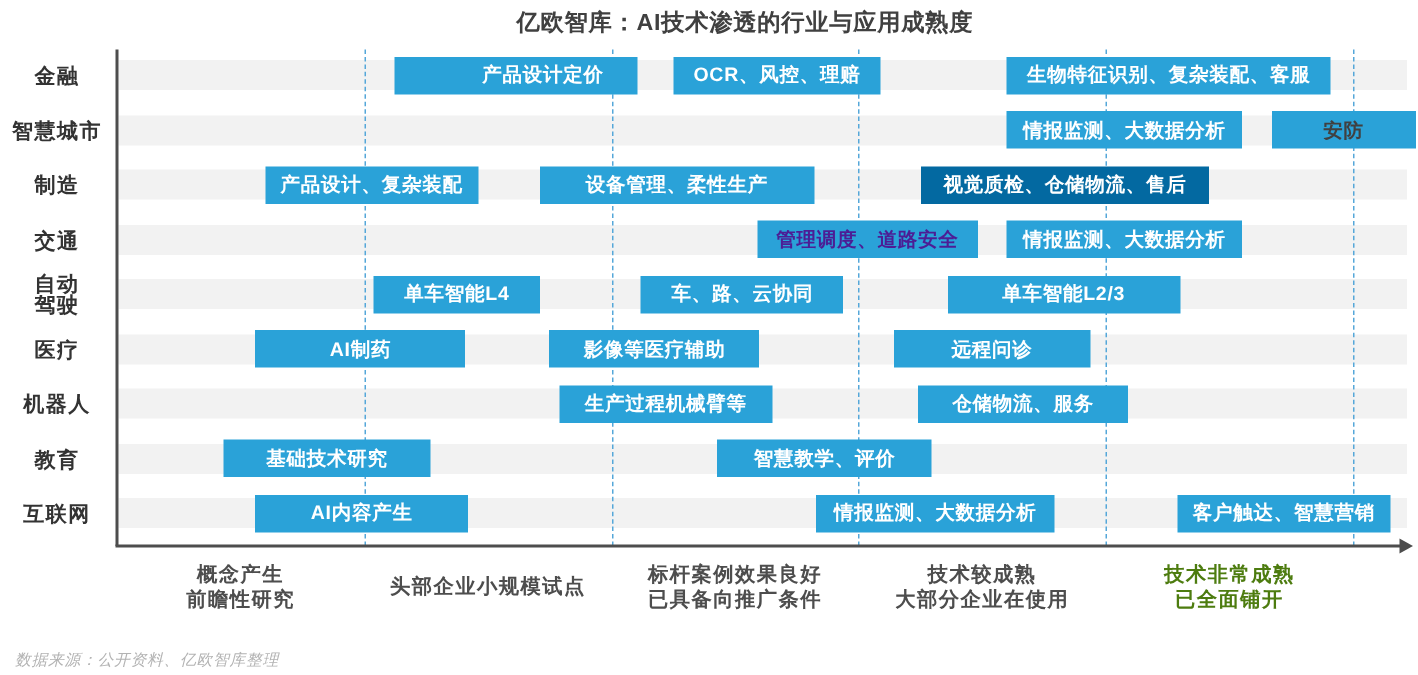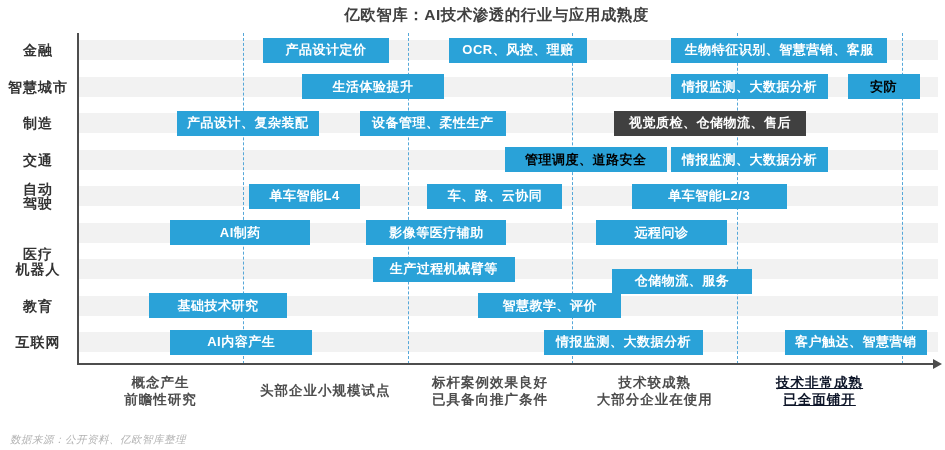--- a/index.html
+++ b/index.html
@@ -81,63 +81,62 @@
       <div class="row-band" style="left: 79px; top: 76.5px; width: 859px; background: rgb(242, 242, 242);"></div>
       <div class="row-label" style="top: 79.5px;">智慧城市</div>
       <div class="row-band" style="left: 79px; top: 113px; width: 859px; background: rgb(242, 242, 242);"></div>
       <div class="row-label" style="top: 116px;">制造</div>
       <div class="row-band" style="left: 79px; top: 149.5px; width: 859px; background: rgb(242, 242, 242);"></div>
       <div class="row-label" style="top: 152.5px;">交通</div>
       <div class="row-band" style="left: 79px; top: 186px; width: 859px; background: rgb(242, 242, 242);"></div>
       <div class="row-label" style="top: 182px;">自动
 驾驶</div>
       <div class="row-band" style="left: 79px; top: 222.5px; width: 859px; background: rgb(242, 242, 242);"></div>
-      <div class="row-label" style="top: 225.5px; margin-top: 21px;">医疗</div>
+      <div class="row-label" style="top: 225.5px;">医疗</div>
       <div class="row-band" style="left: 79px; top: 259px; width: 859px; background: rgb(242, 242, 242);"></div>
       <div class="row-label" style="top: 262px;">机器人</div>
       <div class="row-band" style="left: 79px; top: 295.5px; width: 859px; background: rgb(242, 242, 242);"></div>
       <div class="row-label" style="top: 298.5px;">教育</div>
       <div class="row-band" style="left: 79px; top: 332px; width: 859px; background: rgb(242, 242, 242);"></div>
       <div class="row-label" style="top: 335px;">互联网</div>
       <div class="stage-divider" style="left: 242.8px; border-left-color: rgb(85, 167, 217);"></div>
       <div class="stage-divider" style="left: 407.6px; border-left-color: rgb(85, 167, 217);"></div>
       <div class="stage-divider" style="left: 572.4px; border-left-color: rgb(85, 167, 217);"></div>
       <div class="stage-divider" style="left: 737.2px; border-left-color: rgb(85, 167, 217);"></div>
       <div class="stage-divider" style="left: 902px; border-left-color: rgb(85, 167, 217);"></div>
-      <div class="task-box" style="left: 262.6px; width: 126.9px; top: 37.5px; background: rgb(42, 162, 216); color: rgb(255, 255, 255);">产品设计定价</div>
+      <div class="task-box" style="left: 262.6px; width: 126.9px; top: 37.5px; background: rgb(42, 162, 216); color: rgb(255, 255, 255); padding-left: 36px;">产品设计定价</div>
       <div class="task-box" style="left: 448.8px; width: 138.4px; top: 37.5px; background: rgb(42, 162, 216); color: rgb(255, 255, 255);">OCR、风控、理赔</div>
-      <div class="task-box" style="left: 671.3px; width: 215.9px; top: 37.5px; background: rgb(42, 162, 216); color: rgb(255, 255, 255);">生物特征识别、智慧营销、客服</div>
-      <div class="task-box" style="left: 302.1px; width: 141.7px; top: 74px; background: rgb(42, 162, 216); color: rgb(255, 255, 255);">生活体验提升</div>
+      <div class="task-box" style="left: 671.3px; width: 215.9px; top: 37.5px; background: rgb(42, 162, 216); color: rgb(255, 255, 255);">生物特征识别、复杂装配、客服</div>
       <div class="task-box" style="left: 671.3px; width: 156.6px; top: 74px; background: rgb(42, 162, 216); color: rgb(255, 255, 255);">情报监测、大数据分析</div>
-      <div class="task-box" style="left: 847.6px; width: 72px; top: 74px; background: rgb(42, 162, 216); color: #000000;">安防</div>
+      <div class="task-box" style="left: 847.6px; width: 96px; top: 74px; background: rgb(42, 162, 216); color: #404040;">安防</div>
       <div class="task-box" style="left: 176.9px; width: 141.7px; top: 110.5px; background: rgb(42, 162, 216); color: rgb(255, 255, 255);">产品设计、复杂装配</div>
-      <div class="task-box" style="left: 359.8px; width: 146px; top: 110.5px; background: rgb(42, 162, 216); color: rgb(255, 255, 255);">设备管理、柔性生产</div>
-      <div class="task-box" style="left: 613.6px; width: 192.8px; top: 110.5px; background: #404040; color: rgb(255, 255, 255);">视觉质检、仓储物流、售后</div>
-      <div class="task-box" style="left: 504.8px; width: 162px; top: 147px; background: rgb(42, 162, 216); color: #000000;">管理调度、道路安全</div>
+      <div class="task-box" style="left: 359.8px; width: 183px; top: 110.5px; background: rgb(42, 162, 216); color: rgb(255, 255, 255);">设备管理、柔性生产</div>
+      <div class="task-box" style="left: 613.6px; width: 192.8px; top: 110.5px; background: #0369a1; color: rgb(255, 255, 255);">视觉质检、仓储物流、售后</div>
+      <div class="task-box" style="left: 504.8px; width: 147px; top: 147px; background: rgb(42, 162, 216); color: #4c1d95;">管理调度、道路安全</div>
       <div class="task-box" style="left: 671.3px; width: 156.6px; top: 147px; background: rgb(42, 162, 216); color: rgb(255, 255, 255);">情报监测、大数据分析</div>
       <div class="task-box" style="left: 249.4px; width: 110.4px; top: 183.5px; background: rgb(42, 162, 216); color: rgb(255, 255, 255);">单车智能L4</div>
       <div class="task-box" style="left: 427.4px; width: 135.1px; top: 183.5px; background: rgb(42, 162, 216); color: rgb(255, 255, 255);">车、路、云协同</div>
       <div class="task-box" style="left: 631.7px; width: 154.9px; top: 183.5px; background: rgb(42, 162, 216); color: rgb(255, 255, 255);">单车智能L2/3</div>
       <div class="task-box" style="left: 366.4px; width: 140.1px; top: 220px; background: rgb(42, 162, 216); color: rgb(255, 255, 255);">影像等医疗辅助</div>
       <div class="task-box" style="left: 170.3px; width: 140.1px; top: 220px; background: rgb(42, 162, 216); color: rgb(255, 255, 255);">AI制药</div>
       <div class="task-box" style="left: 373px; width: 141.7px; top: 256.5px; background: rgb(42, 162, 216); color: rgb(255, 255, 255);">生产过程机械臂等</div>
       <div class="task-box" style="left: 595.5px; width: 131.8px; top: 220px; background: rgb(42, 162, 216); color: rgb(255, 255, 255);">远程问诊</div>
-      <div class="task-box" style="left: 612px; width: 140.1px; top: 256.5px; background: rgb(42, 162, 216); color: rgb(255, 255, 255); margin-top: 12px;">仓储物流、服务</div>
+      <div class="task-box" style="left: 612px; width: 140.1px; top: 256.5px; background: rgb(42, 162, 216); color: rgb(255, 255, 255);">仓储物流、服务</div>
       <div class="task-box" style="left: 148.9px; width: 138.4px; top: 293px; background: rgb(42, 162, 216); color: rgb(255, 255, 255);">基础技术研究</div>
       <div class="task-box" style="left: 478px; width: 143.4px; top: 293px; background: rgb(42, 162, 216); color: rgb(255, 255, 255);">智慧教学、评价</div>
       <div class="task-box" style="left: 170.3px; width: 141.7px; top: 329.5px; background: rgb(42, 162, 216); color: rgb(255, 255, 255);">AI内容产生</div>
       <div class="task-box" style="left: 544.4px; width: 158.2px; top: 329.5px; background: rgb(42, 162, 216); color: rgb(255, 255, 255);">情报监测、大数据分析</div>
       <div class="task-box" style="left: 785px; width: 141.7px; top: 329.5px; background: rgb(42, 162, 216); color: rgb(255, 255, 255);">客户触达、智慧营销</div>
       <div class="y-axis-line" style="background: rgb(77, 77, 77);"></div>
       <div class="x-axis-line" style="background: rgb(77, 77, 77);"></div>
       <div class="x-axis-arrow" style="border-left-color: rgb(77, 77, 77);"></div>
       <div class="stage-label" style="left: 70.4px; color: rgb(77, 77, 77);">概念产生
 前瞻性研究</div>
       <div class="stage-label single" style="left: 235.2px; color: rgb(77, 77, 77);">头部企业小规模试点</div>
       <div class="stage-label" style="left: 400px; color: rgb(77, 77, 77);">标杆案例效果良好
 已具备向推广条件</div>
       <div class="stage-label" style="left: 564.8px; color: rgb(77, 77, 77);">技术较成熟
 大部分企业在使用</div>
-      <div class="stage-label" style="left: 729.6px; color: #0f172a; text-decoration: underline;">技术非常成熟
+      <div class="stage-label" style="left: 729.6px; color: #4d7c0f;">技术非常成熟
 已全面铺开</div>
     </div>
   <div class="footer">数据来源：公开资料、亿欧智库整理</div>
 </div>
 
 </body></html>

